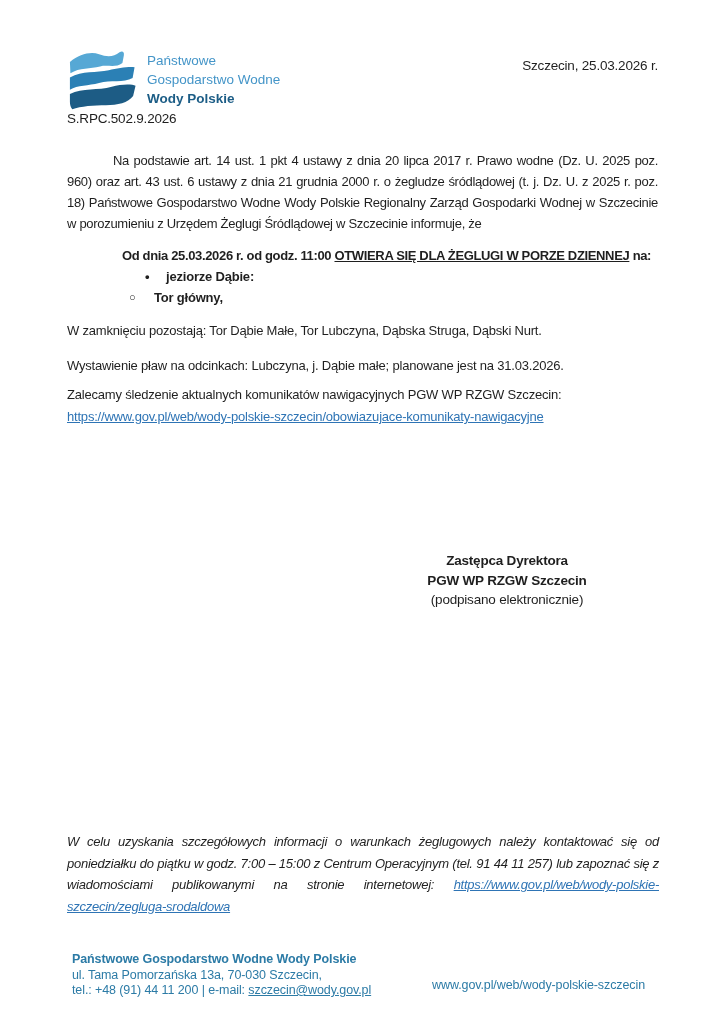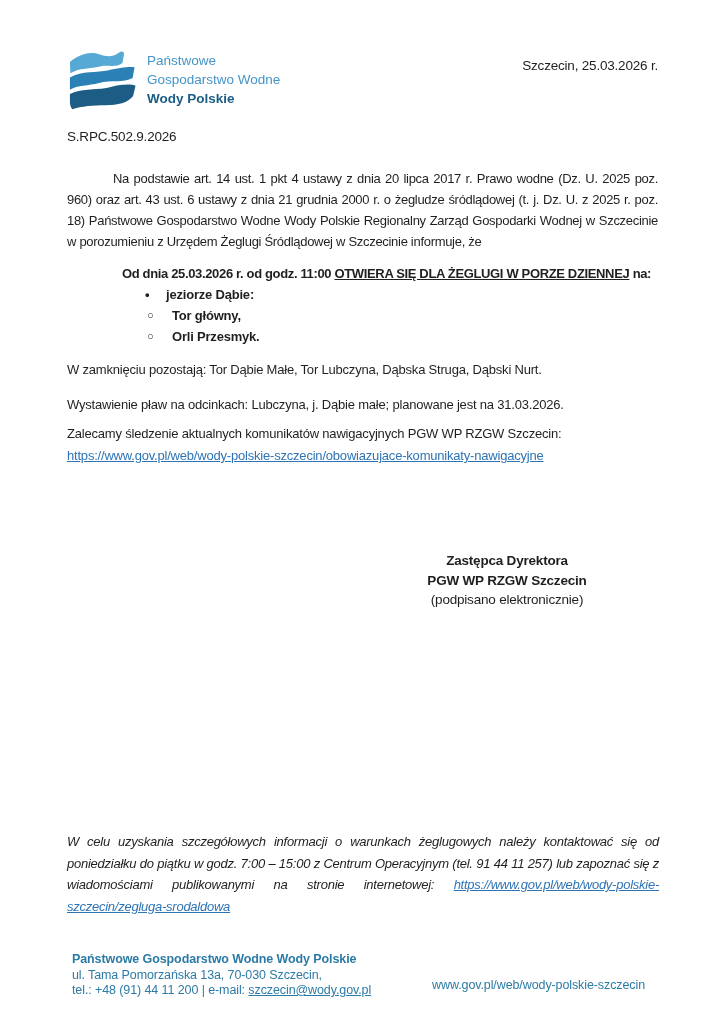--- a/index.html
+++ b/index.html
@@ -11,28 +11,28 @@
     padding:48px 66px 0 67px; overflow:hidden;
     margin:0 auto;
   }
   .header-row { display:flex; justify-content:space-between; align-items:flex-start; }
   .logo-block { display:flex; align-items:flex-start; gap:10px; }
   .logo-waves { width:70px; height:63px; flex:none; }
   .logo-text { padding-top:3px; line-height:19px; font-size:13.5px; letter-spacing:0; }
   .logo-light { color:#4495C8; }
   .logo-bold { color:#1C5D86; font-weight:bold; }
   .city-date { font-size:13.5px; margin-top:10px; }
-  .ref { margin-top:18px; font-size:13.5px; }
+  .ref { font-size:13.5px; }
   .doc-title { margin-top:17px; text-align:center; font-weight:bold; font-size:15px; letter-spacing:-0.1px; }
   .intro { margin-top:24px; text-align:justify; text-indent:46px; line-height:21px; letter-spacing:-0.3px; }
   .announce { margin-top:11px; margin-left:55px; font-weight:bold; white-space:nowrap; letter-spacing:-0.35px; line-height:21px; }
   .announce .u { text-decoration:underline; }
   .li { font-weight:bold; line-height:21px; }
   .li.l1 { margin-left:78px; }
-  .li.l2 { margin-left:80px; }
+  .li.l2 { margin-left:62px; }
   .mk1 { display:inline-block; width:21px; font-weight:bold; }
   .mk2 { display:inline-block; width:25px; font-weight:normal; font-size:11px; vertical-align:top; line-height:21px; }
   .closed { margin-top:12px; line-height:21px; }
   .closed2 { margin-top:14px; line-height:21px; }
   .follow { margin-top:8px; line-height:21px; }
   .linkline { line-height:21px; margin-top:1px; }
   a.link { color:#2E74B5; text-decoration:underline; cursor:pointer; }
   .signature { position:absolute; top:551px; left:357px; width:300px; text-align:center; line-height:19.5px; font-size:13.5px; letter-spacing:-0.2px; }
   .signature .b { font-weight:bold; }
   .info { position:absolute; top:831px; left:67px; width:592px; font-style:italic; text-align:justify; line-height:21.5px; letter-spacing:-0.25px; }
@@ -64,21 +64,20 @@
 
   <div class="ref">S.RPC.502.9.2026</div>
 
 
   <p class="intro">Na podstawie art. 14 ust. 1 pkt 4 ustawy z dnia 20 lipca 2017 r. Prawo wodne (Dz. U. 2025 poz. 960) oraz art. 43 ust. 6 ustawy z dnia 21 grudnia 2000 r. o żegludze śródlądowej (t. j. Dz. U. z 2025 r. poz. 18) Państwowe Gospodarstwo Wodne Wody Polskie Regionalny Zarząd Gospodarki Wodnej w Szczecinie w porozumieniu z Urzędem Żeglugi Śródlądowej w Szczecinie informuje, że</p>
 
   <div class="announce"><span>Od dnia 25.03.2026 r. od godz. 11:00 </span><span class="u">OTWIERA SIĘ DLA ŻEGLUGI W PORZE DZIENNEJ</span><span> na:</span></div>
 
   <div class="li l1"><span class="mk1">•</span><span>jeziorze Dąbie:</span></div>
   <div class="li l2"><span class="mk2">○</span><span>Tor główny,</span></div>
-  <div class="li l2"><span class="mk2">○</span><span>Orli Przesmyk.</span></div>
 
   <p class="closed">W zamknięciu pozostają: Tor Dąbie Małe, Tor Lubczyna, Dąbska Struga, Dąbski Nurt.</p>
   <p class="closed2">Wystawienie pław na odcinkach: Lubczyna, j. Dąbie małe; planowane jest na 31.03.2026.</p>
 
   <p class="follow">Zalecamy śledzenie aktualnych komunikatów nawigacyjnych PGW WP RZGW Szczecin:</p>
   <div class="linkline"><a class="link">https://www.gov.pl/web/wody-polskie-szczecin/obowiazujace-komunikaty-nawigacyjne</a></div>
 
   <div class="signature">
     <div class="b">Zastępca Dyrektora</div>
     <div class="b">PGW WP RZGW Szczecin</div>

